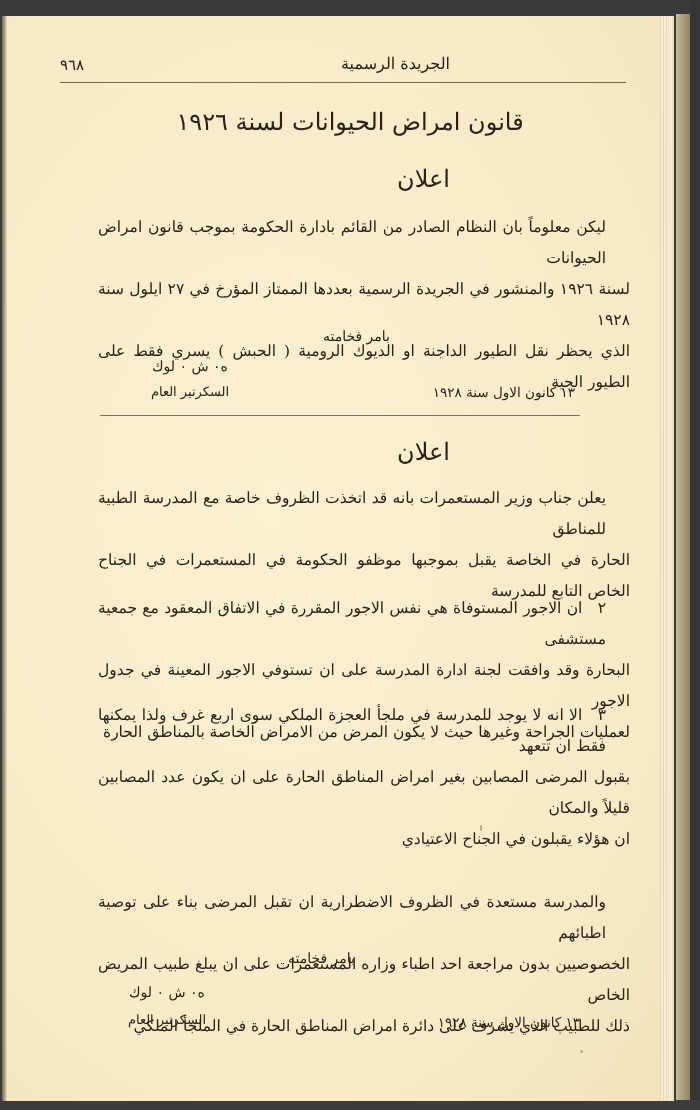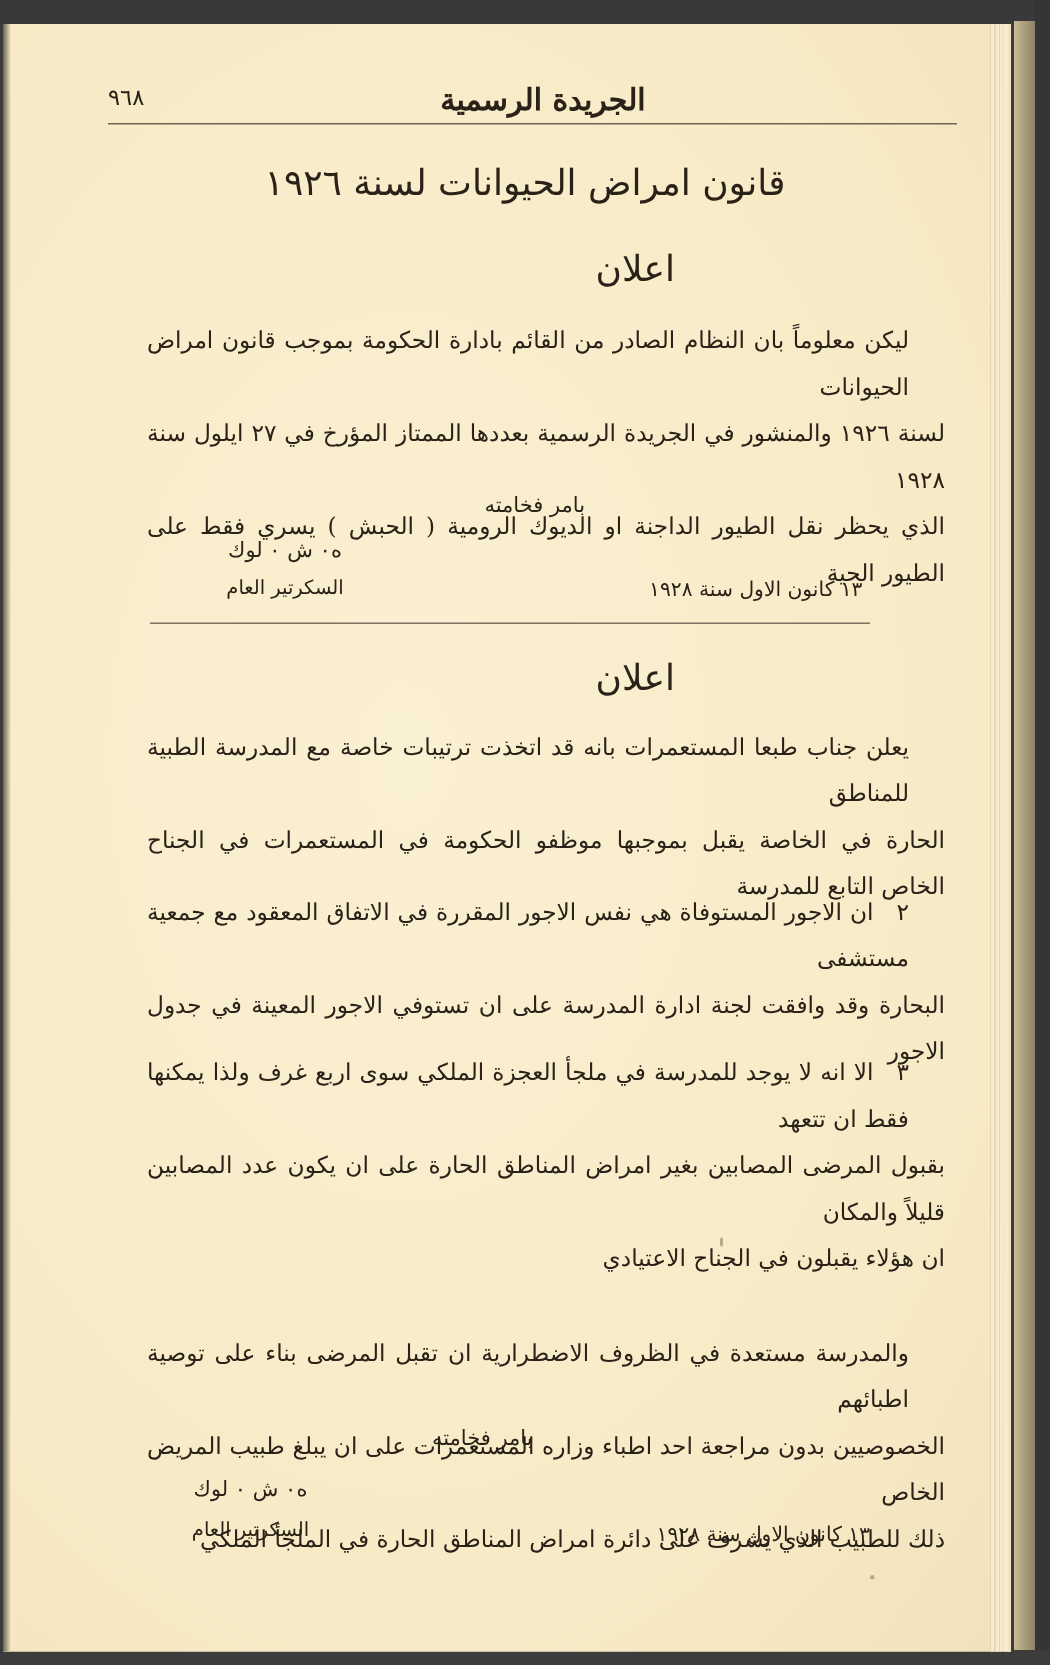--- a/index.html
+++ b/index.html
@@ -23,24 +23,24 @@
     box-shadow: inset -2px 0 0 #efe3c0, inset -5px 0 0 #f6ead0;
   }
   .page-left-edge { position:absolute; left:0; top:0; width:5px; height:100%; background:linear-gradient(90deg,#6b6552,#e9dcb7); }
   .page-lines { position:absolute; right:6px; top:0; width:8px; height:100%;
     background: repeating-linear-gradient(90deg, #e5d7b0 0 1px, #f6ead0 1px 3px); }
 
   .ink { color:#2a2218; }
   .rtl { direction:rtl; unicode-bidi:embed; }
 
   .running-head {
-    position:absolute; left:72px; top:46px; width:566px; height:34px;
+    position:absolute; left:60px; top:46px; width:566px; height:34px;
   }
   .running-head .page-num { position:absolute; left:0; top:10px; font-size:15px; }
-  .running-head .journal { position:absolute; left:190px; top:8px; width:200px; text-align:center; font-size:20px;font-weight:bold; }
+  .running-head .journal { position:absolute; left:190px; top:8px; width:200px; font-size:16px; }
   .running-head .rule { position:absolute; left:0; top:36px; width:566px; height:1px; background:#6d6453; }
 
   .title {
     position:absolute; left:150px; top:108px; width:400px; text-align:center; font-size:24px; letter-spacing:0.5px;
   }
   .heading {
     position:absolute; left:250px; width:200px; font-size:24px;
   }
   .para {
     position:absolute; left:98px; width:532px; font-size:15.5px; line-height:31px; text-align:justify;
@@ -85,30 +85,31 @@
 <div class="sig-order ink rtl" style="left:250px; top:328px;">بامر فخامته</div>
 <div class="sig-name ink rtl" style="left:135px; top:358px;">ه٠ ش ٠ لوك</div>
 <div class="sig-title ink rtl" style="left:135px; top:384px;">السكرتير العام</div>
 <div class="sig-date ink rtl" style="left:375px; top:384px;">١٣ كانون الاول سنة ١٩٢٨</div>
 
 <div class="section-rule"></div>
 
 <div class="heading ink rtl" style="top:438px;">اعلان</div>
 
 <div class="para ink rtl" style="top:483px;">
-  <div style="padding-right:24px;">يعلن جناب طبعا المستعمرات بانه قد اتخذت ترتيبات خاصة مع المدرسة الطبية للمناطق</div>
+  <div style="padding-right:24px;">يعلن جناب وزير المستعمرات بانه قد اتخذت الظروف خاصة مع المدرسة الطبية للمناطق</div>
   <div>الحارة في الخاصة يقبل بموجبها موظفو الحكومة في المستعمرات في الجناح الخاص التابع للمدرسة</div>
 </div>
 
 <div class="para ink rtl" style="top:593px;">
   <div style="padding-right:24px;">
     <span class="numeral">٢</span>
     <span>ان الاجور المستوفاة هي نفس الاجور المقررة في الاتفاق المعقود مع جمعية مستشفى</span>
   </div>
   <div>البحارة وقد وافقت لجنة ادارة المدرسة على ان تستوفي الاجور المعينة في جدول الاجور</div>
+  <div>لعمليات الجراحة وغيرها حيث لا يكون المرض من الامراض الخاصة بالمناطق الحارة</div>
 </div>
 
 <div class="para ink rtl" style="top:700px;">
   <div style="padding-right:24px;">
     <span class="numeral">٣</span>
     <span>الا انه لا يوجد للمدرسة في ملجأ العجزة الملكي سوى اربع غرف ولذا يمكنها فقط ان تتعهد</span>
   </div>
   <div>بقبول المرضى المصابين بغير امراض المناطق الحارة على ان يكون عدد المصابين قليلاً والمكان</div>
   <div>ان هؤلاء يقبلون في الجناح الاعتيادي</div>
 </div>

